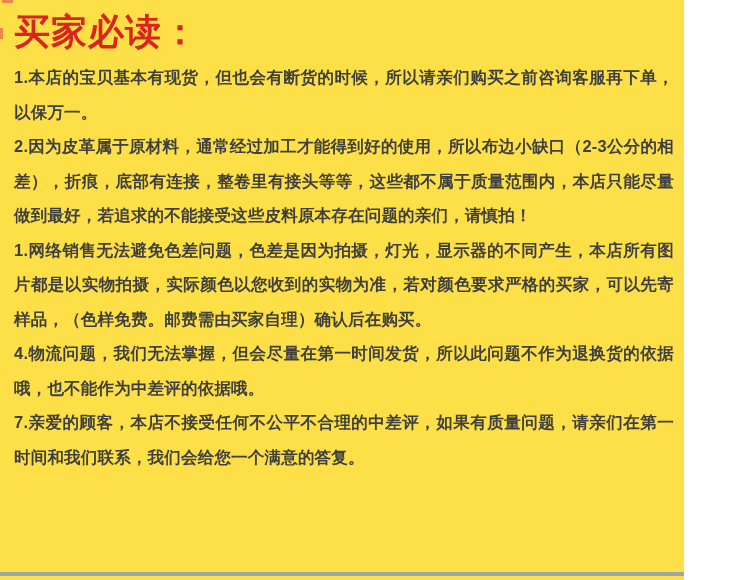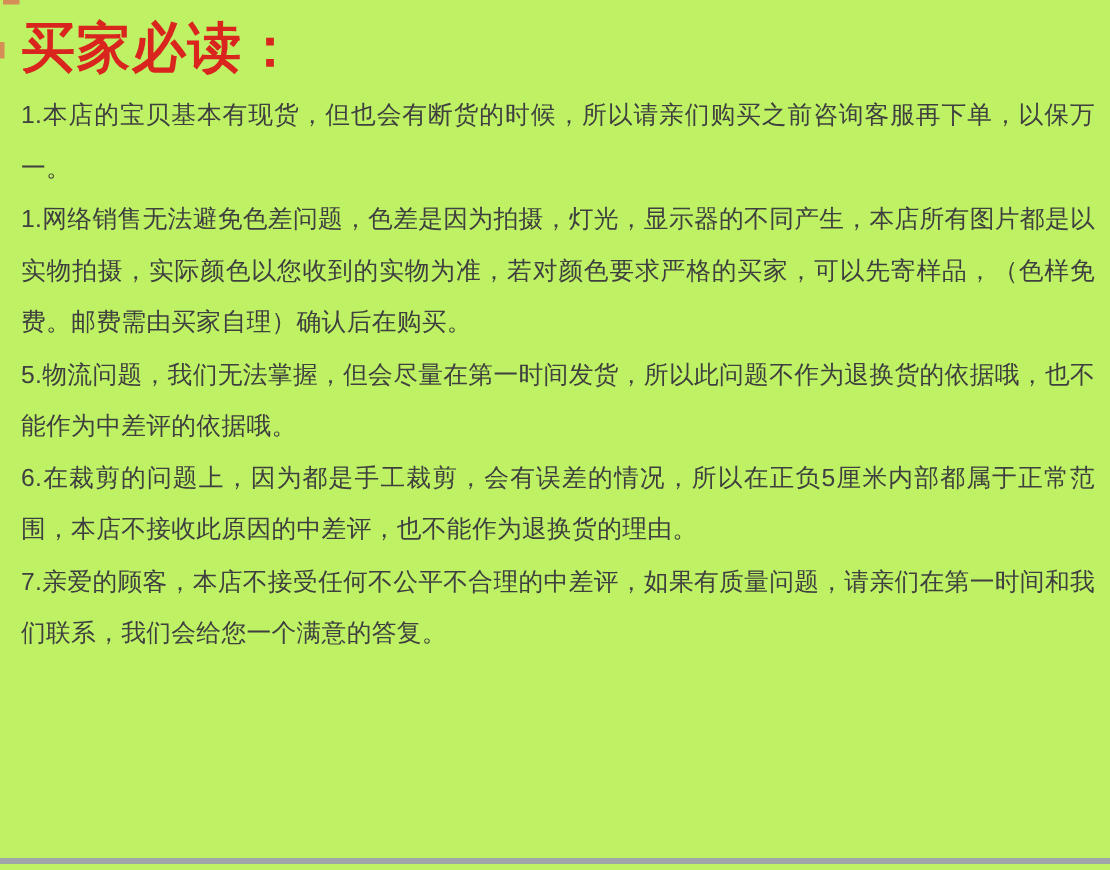--- a/index.html
+++ b/index.html
@@ -8,42 +8,43 @@
     background: #ffffff;
   }
   body {
     width: 740px;
     height: 580px;
     overflow: hidden;
     font-family: "Liberation Sans", "DejaVu Sans", sans-serif;
   }
   .page {
     position: relative;
-    width: 740px;
+    width: 684px;
     height: 580px;
-    background: #bef264;
+    background: #fde047;
     box-sizing: border-box;
     padding: 8px 10px 0 14px;
     overflow: hidden;
   }
   .page-title {
     color: #d9251e;
     font-size: 36px;
     font-weight: bold;
     line-height: 44px;
     margin: 2px 0 6px 0;
     letter-spacing: 1px;
   }
   .notice-body p {
     margin: 0;
     color: #3f3f3f;
     font-size: 16.5px;
     line-height: 34.5px;
     text-align: justify;
     letter-spacing: 0.2px;
+    font-weight: bold;
   }
   .bottom-bar {
     position: absolute;
     left: 0;
     bottom: 4px;
     width: 740px;
     height: 4px;
     background: #9fa5a7;
   }
   .crop-artifact-top {
@@ -70,21 +71,21 @@
 
 <div class="page">
 
   <div class="crop-artifact-top"></div>
   <div class="crop-artifact-left"></div>
 
   <h1 class="page-title">买家必读：</h1>
 
   <div class="notice-body">
     <p>1.本店的宝贝基本有现货，但也会有断货的时候，所以请亲们购买之前咨询客服再下单，以保万一。</p>
+    <p>2.因为皮革属于原材料，通常经过加工才能得到好的使用，所以布边小缺口（2-3公分的相差），折痕，底部有连接，整卷里有接头等等，这些都不属于质量范围内，本店只能尽量做到最好，若追求的不能接受这些皮料原本存在问题的亲们，请慎拍！</p>
     <p>1.网络销售无法避免色差问题，色差是因为拍摄，灯光，显示器的不同产生，本店所有图片都是以实物拍摄，实际颜色以您收到的实物为准，若对颜色要求严格的买家，可以先寄样品，（色样免费。邮费需由买家自理）确认后在购买。</p>
-    <p>5.物流问题，我们无法掌握，但会尽量在第一时间发货，所以此问题不作为退换货的依据哦，也不能作为中差评的依据哦。</p>
-    <p>6.在裁剪的问题上，因为都是手工裁剪，会有误差的情况，所以在正负5厘米内部都属于正常范围，本店不接收此原因的中差评，也不能作为退换货的理由。</p>
+    <p>4.物流问题，我们无法掌握，但会尽量在第一时间发货，所以此问题不作为退换货的依据哦，也不能作为中差评的依据哦。</p>
     <p>7.亲爱的顾客，本店不接受任何不公平不合理的中差评，如果有质量问题，请亲们在第一时间和我们联系，我们会给您一个满意的答复。</p>
   </div>
 
   <div class="bottom-bar"></div>
 
 </div>
 
 </body></html>

